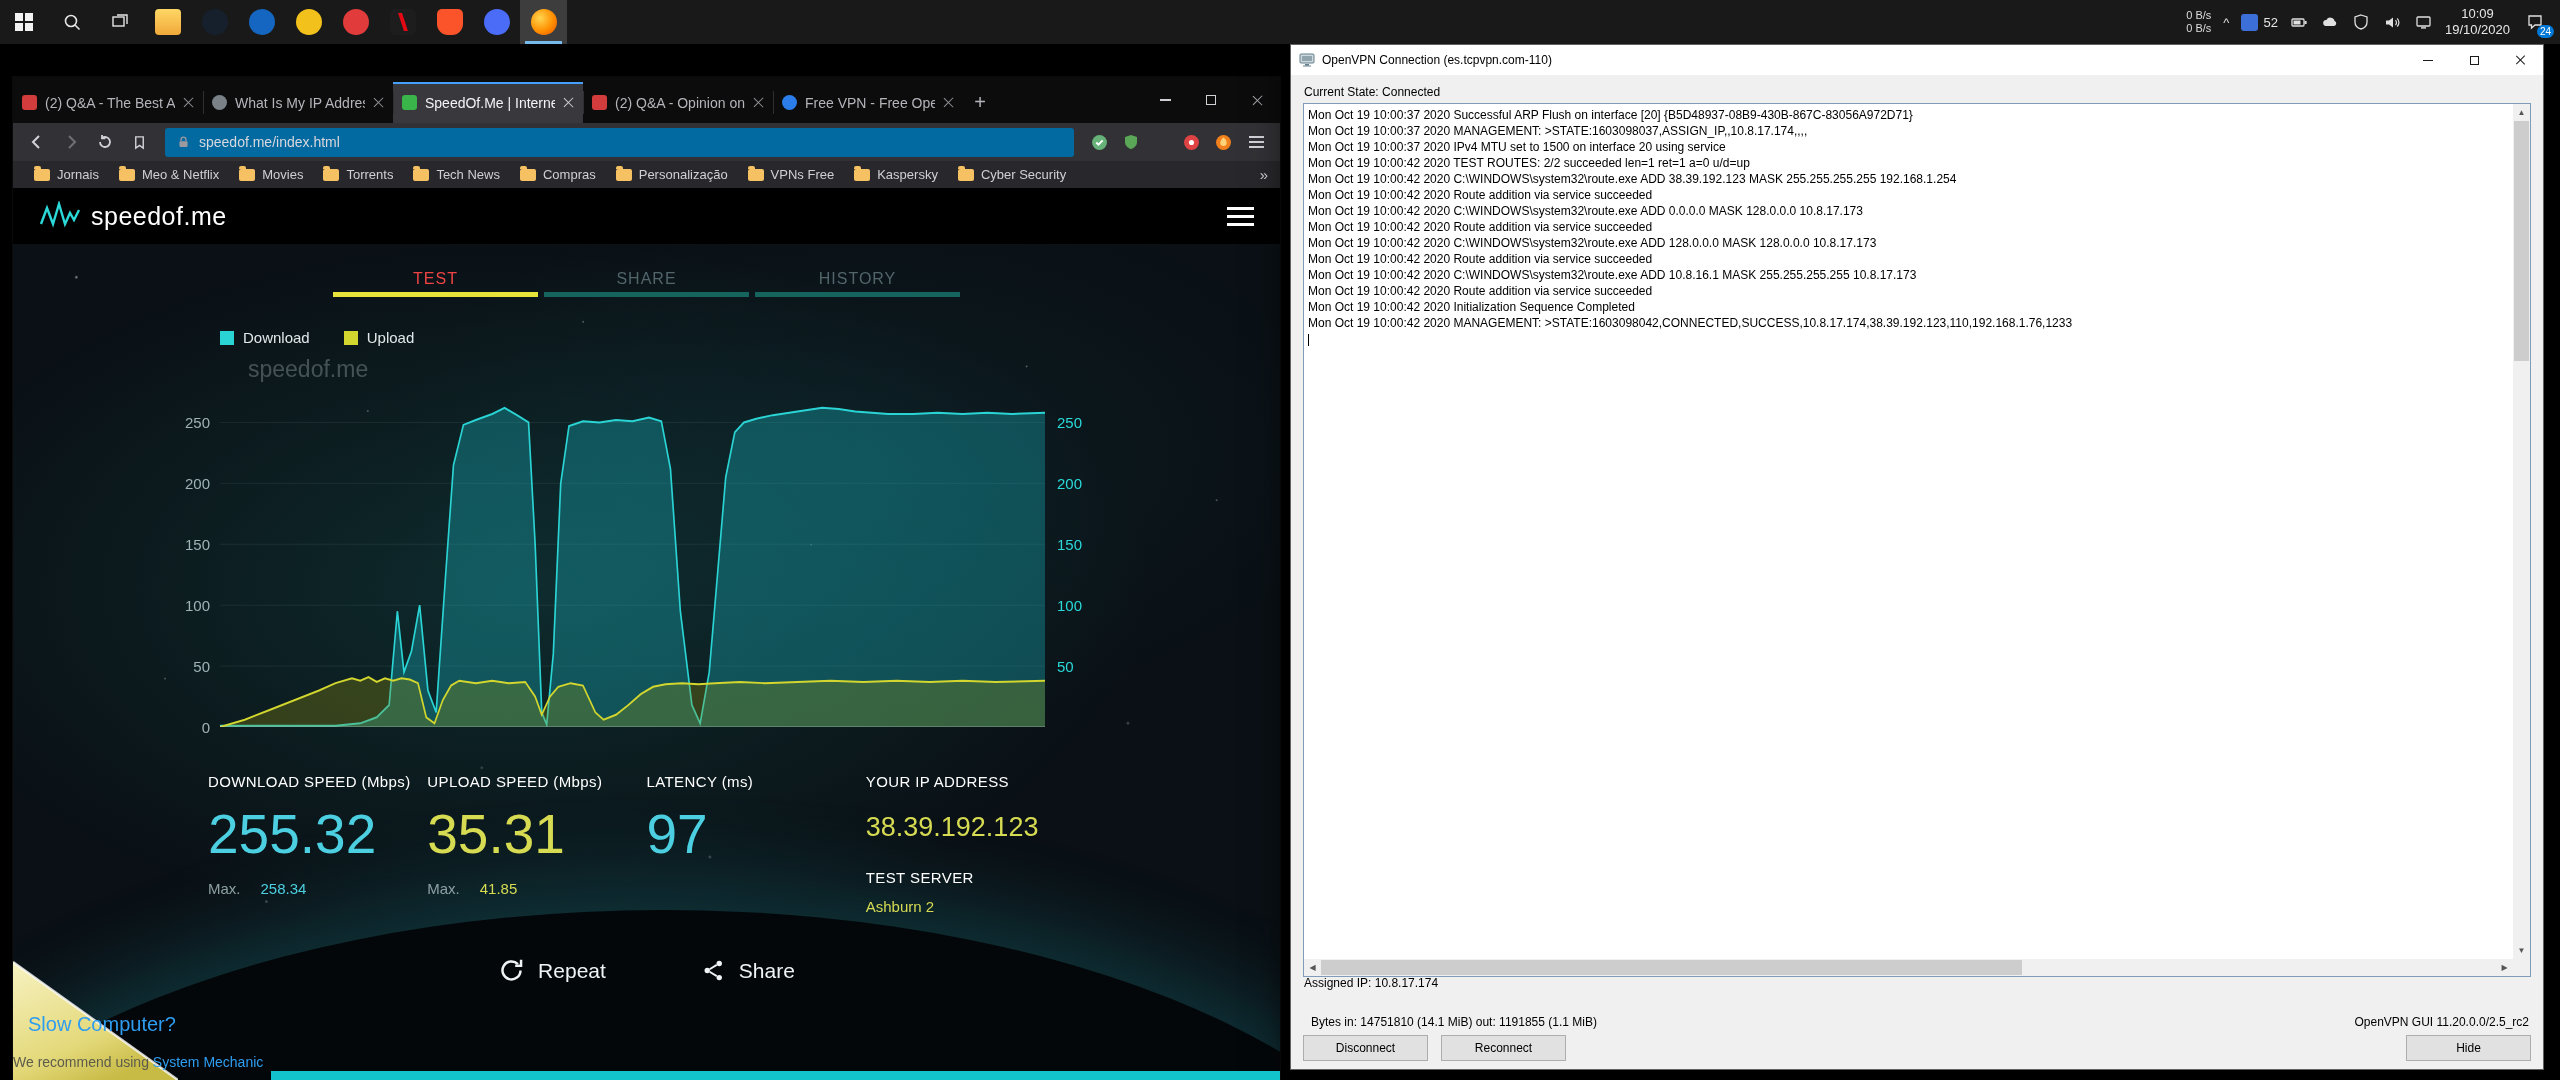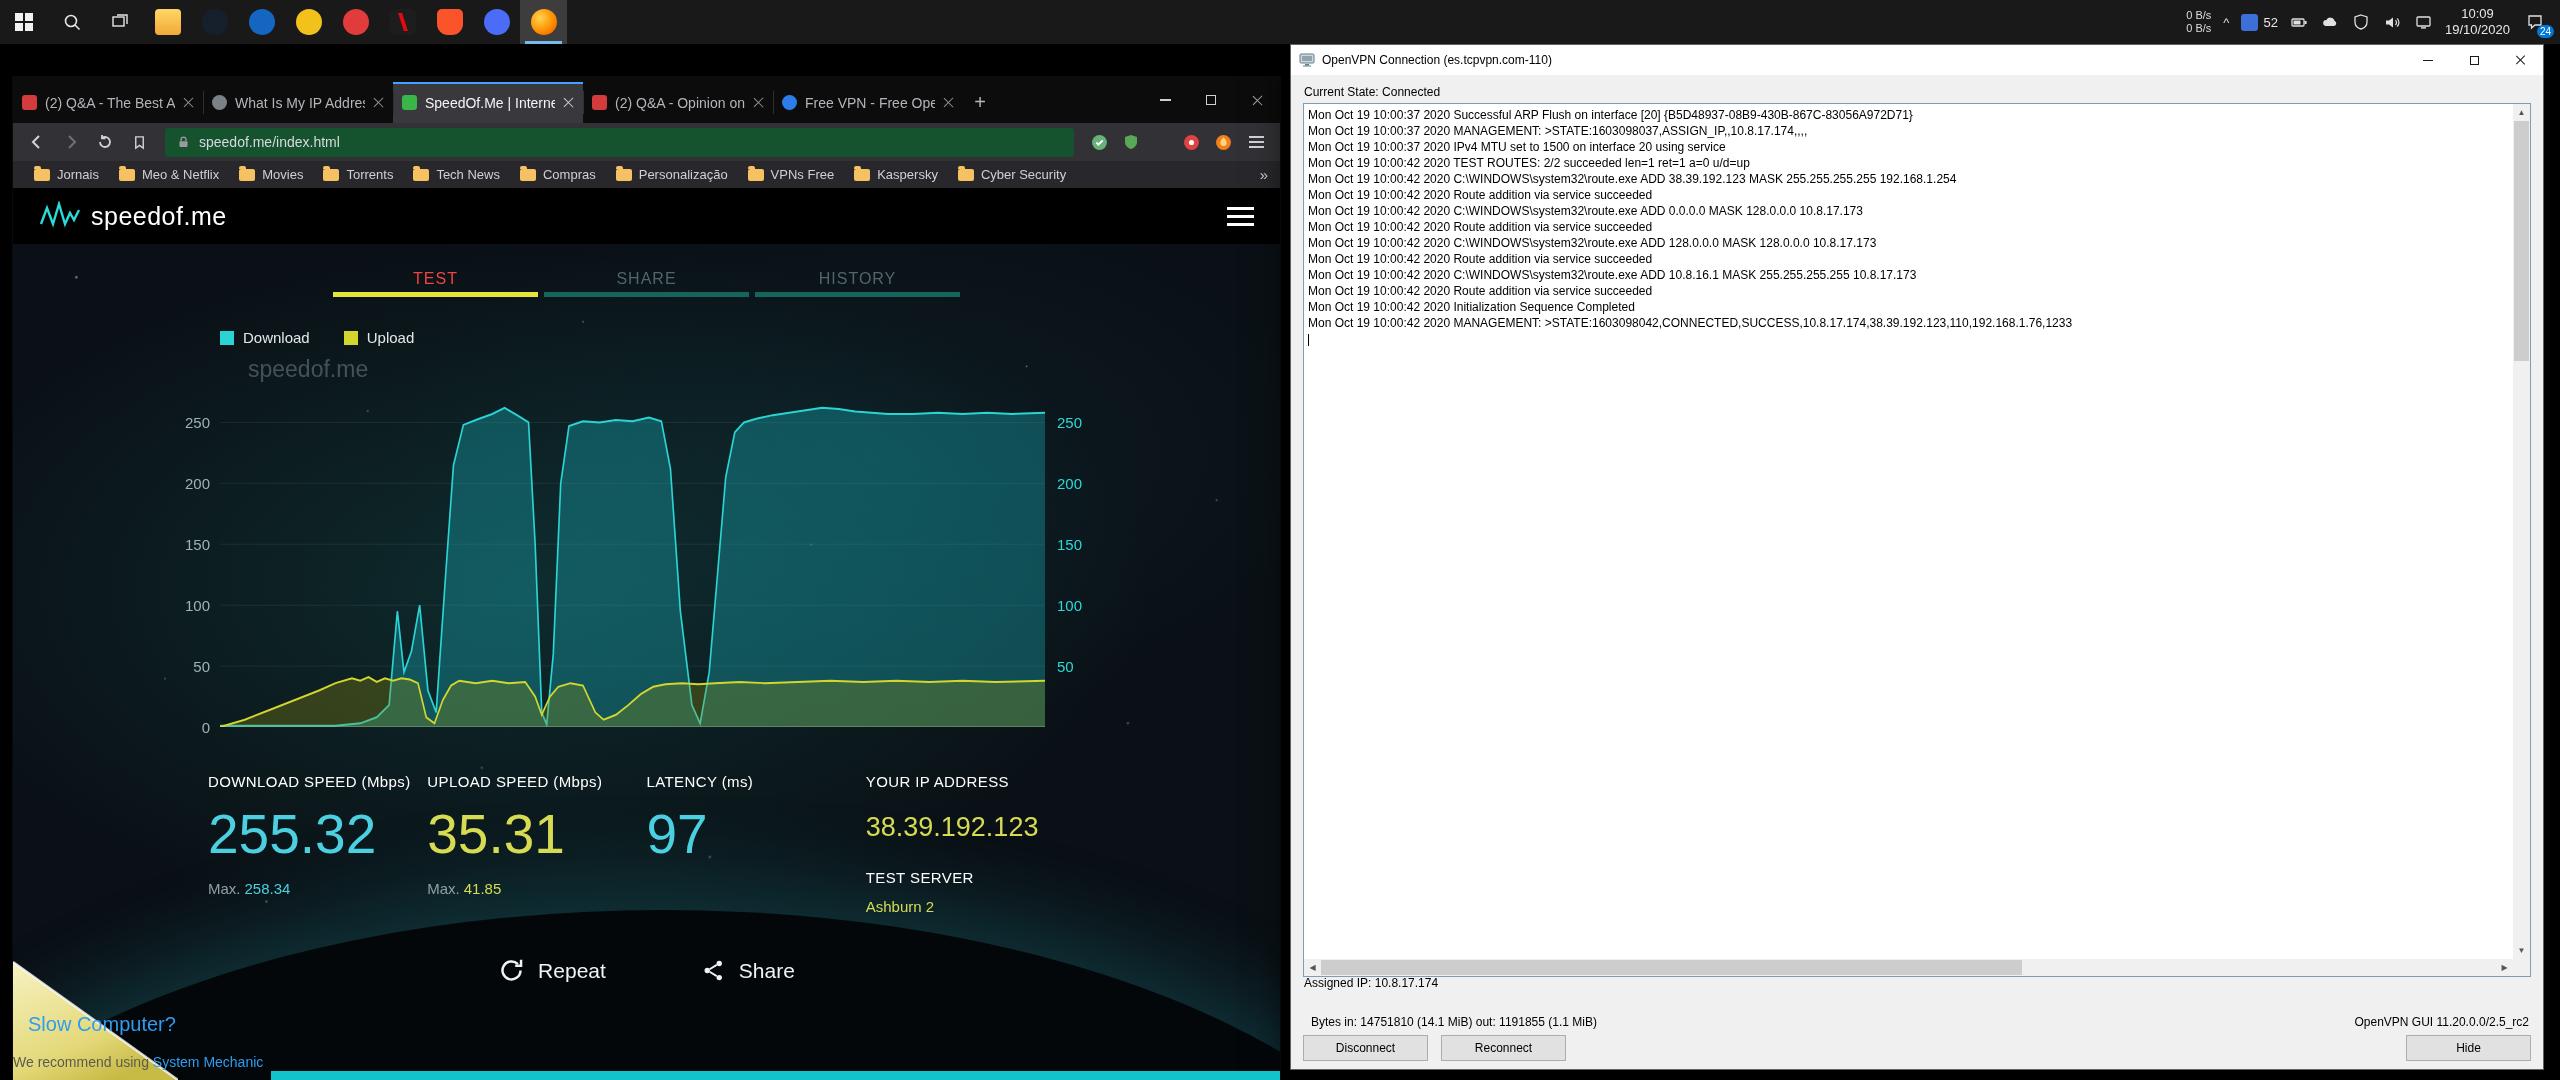--- a/index.html
+++ b/index.html
@@ -50,21 +50,21 @@
 .cross::before{transform:rotate(45deg)}
 .cross::after{transform:rotate(-45deg)}
 .newtab{width:34px;height:41px;display:flex;align-items:center;justify-content:center;color:#b4b4ba;font-size:20px}
 .wc-area{margin-left:auto;display:flex;height:46px}
 .wc{width:46px;display:flex;align-items:center;justify-content:center;color:#cfcfd4}
 .ic-min{width:11px;height:2px;background:currentColor}
 .ic-max{width:10px;height:10px;border:1px solid currentColor}
 .navbar{height:38px;background:#323236;display:flex;align-items:center;padding:0 8px;gap:2px}
 .nav-ic{width:32px;height:30px;display:flex;align-items:center;justify-content:center;color:#d2d2d8;border-radius:3px}
 .nav-ic.dim{color:#6f6f75}
-.urlbar{flex:1;height:29px;margin:0 8px;background:#14532d;border-radius:3px;display:flex;align-items:center;gap:9px;padding:0 12px;font-size:14px;color:#d8d8de}
+.urlbar{flex:1;height:29px;margin:0 8px;background:#0369a1;border-radius:3px;display:flex;align-items:center;gap:9px;padding:0 12px;font-size:14px;color:#d8d8de}
 .ext{width:30px;height:30px;display:flex;align-items:center;justify-content:center}
 .spacer{width:26px}
 .ham{display:flex;flex-direction:column;gap:3px}
 .ham i{width:15px;height:2px;background:#d2d2d8}
 .bookmarks{height:27px;background:#28282c;display:flex;align-items:center;padding:0 12px;font-size:13px;color:#cfcfd4;gap:2px}
 .bm{display:flex;align-items:center;gap:7px;padding:0 9px;height:22px;white-space:nowrap}
 .folder{width:16px;height:12px;background:#f5c163;border-radius:2px;position:relative;flex:none}
 .folder::before{content:"";position:absolute;top:-3px;left:0;width:7px;height:3px;background:#f5c163;border-radius:2px 2px 0 0}
 .bm-more{margin-left:auto;font-size:15px;color:#cfcfd4}
 
@@ -110,21 +110,21 @@
 .ticks.l .tick{right:0}
 .ticks.r .tick{left:0;color:#2bd9d9}
 .chart-base{position:absolute;left:0;right:0;bottom:0;height:1px;background:rgba(200,230,235,.25)}
 .stats{position:relative;z-index:1;display:flex;justify-content:space-between;padding:0 195px;margin-top:46px;text-align:left}
 .stat{flex:1}
 .stat .lbl{font-size:15px;color:#fff;letter-spacing:.4px;white-space:nowrap}
 .stat .val{font-size:55px;font-weight:300;margin-top:12px}
 .cyan{color:#4ccfe0}
 .yellow{color:#d6db52}
 .maxline{margin-top:14px;font-size:15px;color:#8da0a4}
-.maxline span{margin-left:4px}
+.maxline span{margin-left:20px}
 .ipval{font-size:27px;margin-top:22px}
 .lbl2{font-size:15px;color:#fff;margin-top:26px;letter-spacing:.4px}
 .srv{font-size:15px;margin-top:12px}
 .actions{position:relative;z-index:1;display:flex;justify-content:center;align-items:center;gap:95px;margin-top:42px;font-size:21px;color:#eef3f4}
 .act{display:flex;align-items:center;gap:13px}
 .curl{position:absolute;left:0;bottom:0;z-index:2}
 .promo-title{position:absolute;left:15px;bottom:44px;z-index:3;color:#2e9df0;font-size:20px}
 .promo-line{position:absolute;left:0;bottom:10px;z-index:3;font-size:14px;color:#5c5c4c;white-space:nowrap}
 .promo-line .link{color:#2e9df0}
 .strip{position:absolute;left:258px;right:0;bottom:0;height:9px;background:#12c3cc;z-index:1}

